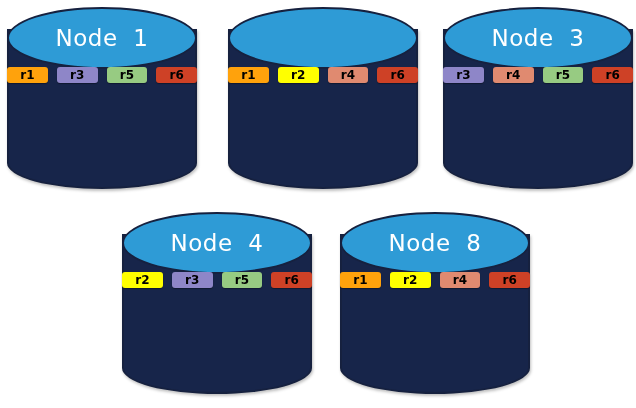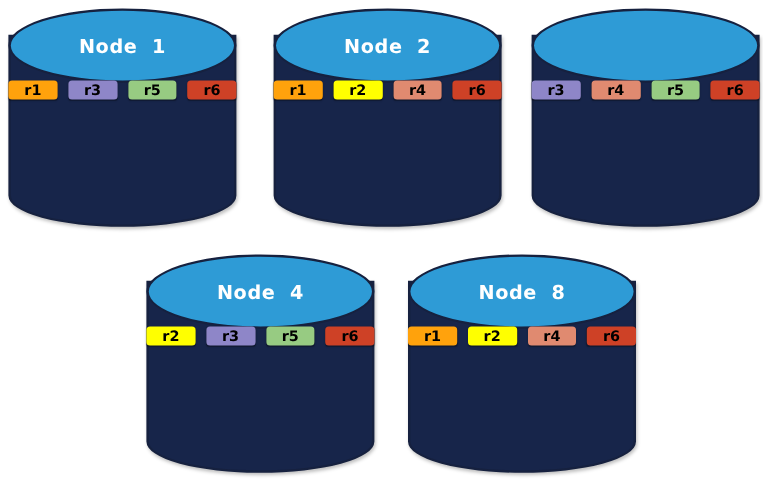--- a/index.html
+++ b/index.html
@@ -57,22 +57,22 @@
     position: absolute;
     left: 0;
     top: 0;
     width: 190px;
     height: 62px;
     z-index: 3;
     display: flex;
     align-items: center;
     justify-content: center;
     color: #ffffff;
-    font-size: 16px;
-    font-weight: 700;
+    font-size: 23px;
+    font-weight: 400;
     letter-spacing: 0.5px;
     white-space: pre;
   }
 
   .node .blocks {
     position: absolute;
     left: 0;
     top: 60px;
     width: 190px;
     z-index: 4;
@@ -116,32 +116,32 @@
     <div class="blocks">
       <div class="block" style="background-color: rgb(255, 162, 12);">r1</div>
       <div class="block" style="background-color: rgb(142, 134, 200);">r3</div>
       <div class="block" style="background-color: rgb(151, 203, 130);">r5</div>
       <div class="block" style="background-color: rgb(206, 65, 38);">r6</div>
     </div>
   </div>
 
   <div class="node" id="node-2">
     <div class="cyl-top"></div>
-    <div class="node-label">Node  2</div>
     <div class="cyl-body"></div>
     <div class="blocks">
       <div class="block" style="background-color: rgb(255, 162, 12);">r1</div>
       <div class="block" style="background-color: rgb(255, 255, 0);">r2</div>
       <div class="block" style="background-color: rgb(224, 138, 112);">r4</div>
       <div class="block" style="background-color: rgb(206, 65, 38);">r6</div>
     </div>
   </div>
 
   <div class="node" id="node-3">
     <div class="cyl-top"></div>
+    <div class="node-label">Node  3</div>
     <div class="cyl-body"></div>
     <div class="blocks">
       <div class="block" style="background-color: rgb(142, 134, 200);">r3</div>
       <div class="block" style="background-color: rgb(224, 138, 112);">r4</div>
       <div class="block" style="background-color: rgb(151, 203, 130);">r5</div>
       <div class="block" style="background-color: rgb(206, 65, 38);">r6</div>
     </div>
   </div>
 
   <div class="node" id="node-4">

